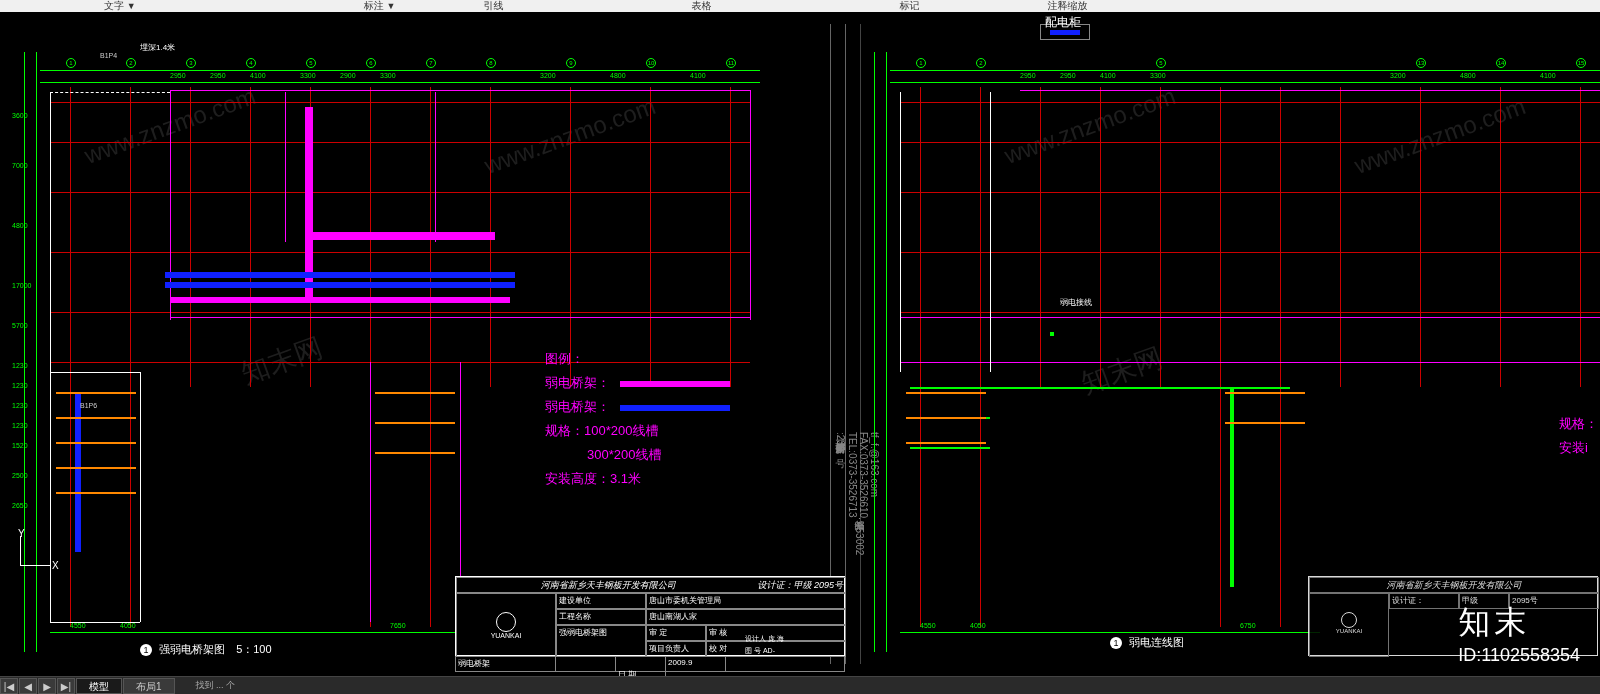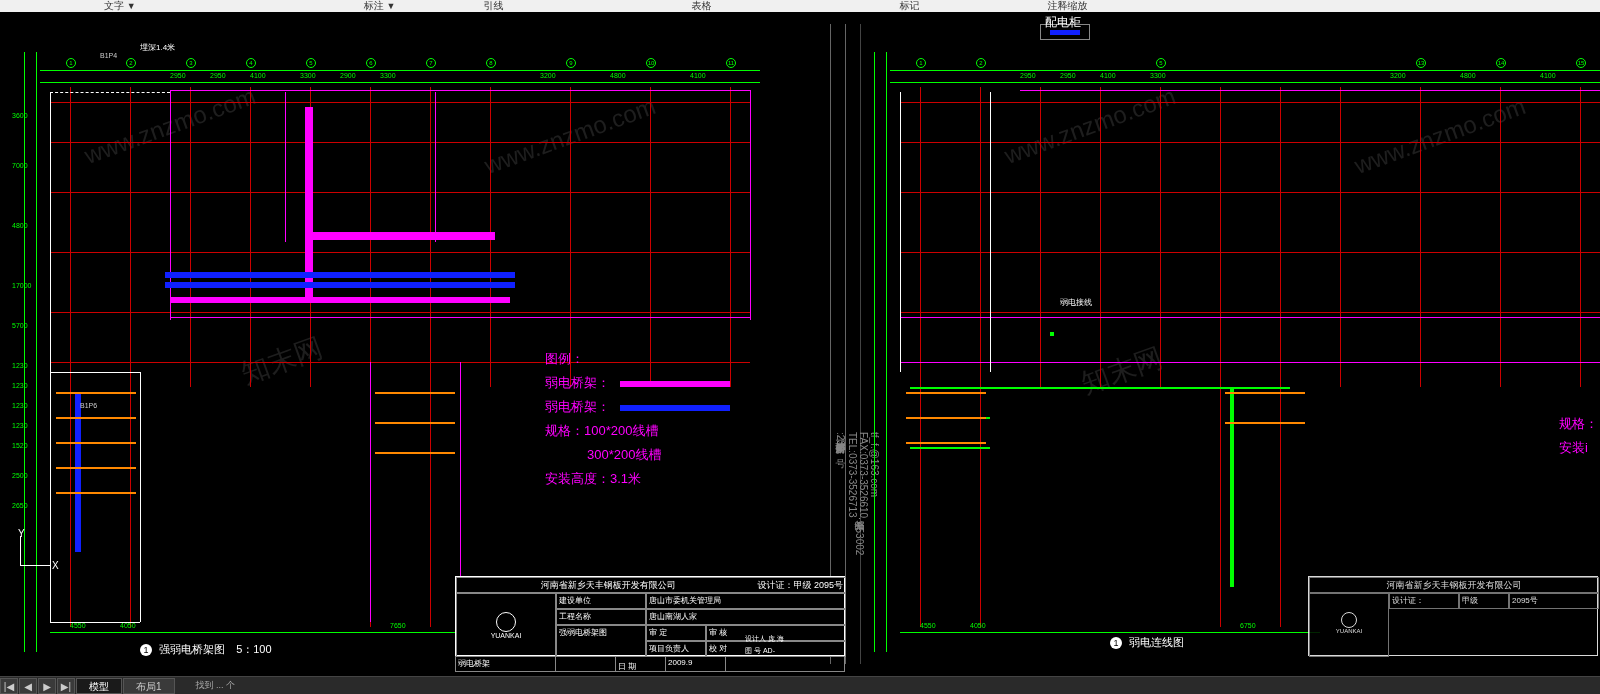--- a/index.html
+++ b/index.html
@@ -32,21 +32,21 @@
 
 
 .dashed-h { position: absolute; height: 0; border-top: 1px dashed; }
 
 
 .legend { position: absolute; color: #f0f; font-size: 13px; line-height: 24px; }
 
 
 .title-block { position: absolute; bottom: 20px; width: 390px; height: 80px; border: 1px solid #fff; background: #000; display: grid; grid-template-columns: 100px 90px 60px 140px; grid-template-rows: repeat(5, 16px); color: #fff; font-size: 8px; }
 .tb-cell { border: 1px solid #888; padding: 1px 2px; overflow: hidden; white-space: nowrap; }
-.tb-header { grid-column: 1 / span 4; text-align: center; font-size: 9px; }
+.tb-header { grid-column: 1 / span 4; text-align: center; font-size: 9px; font-style: italic; }
 
 
 .vert-strip { position: absolute; writing-mode: vertical-rl; color: #888; font-size: 10px; }
 
 
 .watermark { position: absolute; color: rgba(120,120,120,0.25); font-size: 24px; transform: rotate(-20deg); pointer-events: none; }
 
 
 .brand { position: absolute; bottom: 10px; right: 20px; color: #fff; }
 .brand-logo { font-size: 32px; font-weight: 300; letter-spacing: 4px; }
@@ -345,21 +345,21 @@
     <div class="tb-cell">审 定</div>
     <div class="tb-cell">审 核</div>
     <div class="tb-cell" style="grid-row:4/span 2">强弱电桥架图</div>
     <div class="tb-cell">项目负责人</div>
     <div class="tb-cell">校 对</div>
   </div>
 
   <div style="position:absolute; left:455px; bottom:4px; width:390px; height:16px; border:1px solid #888; display:flex; font-size:8px; color:#fff">
     <div style="width:100px; border-right:1px solid #888; padding:1px 2px">弱电桥架</div>
     <div style="width:60px; border-right:1px solid #888; padding:1px 2px"></div>
-    <div style="width:50px; border-right:1px solid #888; padding:4px 2px">日 期</div>
+    <div style="width:50px; border-right:1px solid #888; padding:12px 2px">日 期</div>
     <div style="width:60px; border-right:1px solid #888; padding:1px 2px">2009.9</div>
     <div style="flex:1"></div>
   </div>
   <div style="position:absolute; left:745px; bottom:32px; font-size:7px; color:#fff">
     <span>设计人</span> <span>庞 海</span>
   </div>
   <div style="position:absolute; left:745px; bottom:20px; font-size:7px; color:#fff">
     <span>图 号</span> <span>AD-</span>
   </div>
 
@@ -376,20 +376,24 @@
     <div class="tb-cell">2095号</div>
   </div>
 
   <div class="ucs">
     <div class="ucs-y"></div>
     <div class="ucs-x" style="bottom:0"></div>
     <div class="lbl" style="left:-2px; top:-38px">Y</div>
     <div class="lbl" style="left:32px; top:-6px">X</div>
   </div>
 
+  <div class="brand">
+    <div class="brand-logo">知末</div>
+    <div class="brand-id"><span>ID:</span><span>1102558354</span></div>
+  </div>
 </div>
 
 <div class="bottom-tabs">
   <div class="tab-arrow">|◀</div>
   <div class="tab-arrow">◀</div>
   <div class="tab-arrow">▶</div>
   <div class="tab-arrow">▶|</div>
   <div class="tab active">模型</div>
   <div class="tab">布局1</div>
   <div class="status-text">找到 ...  个</div>

